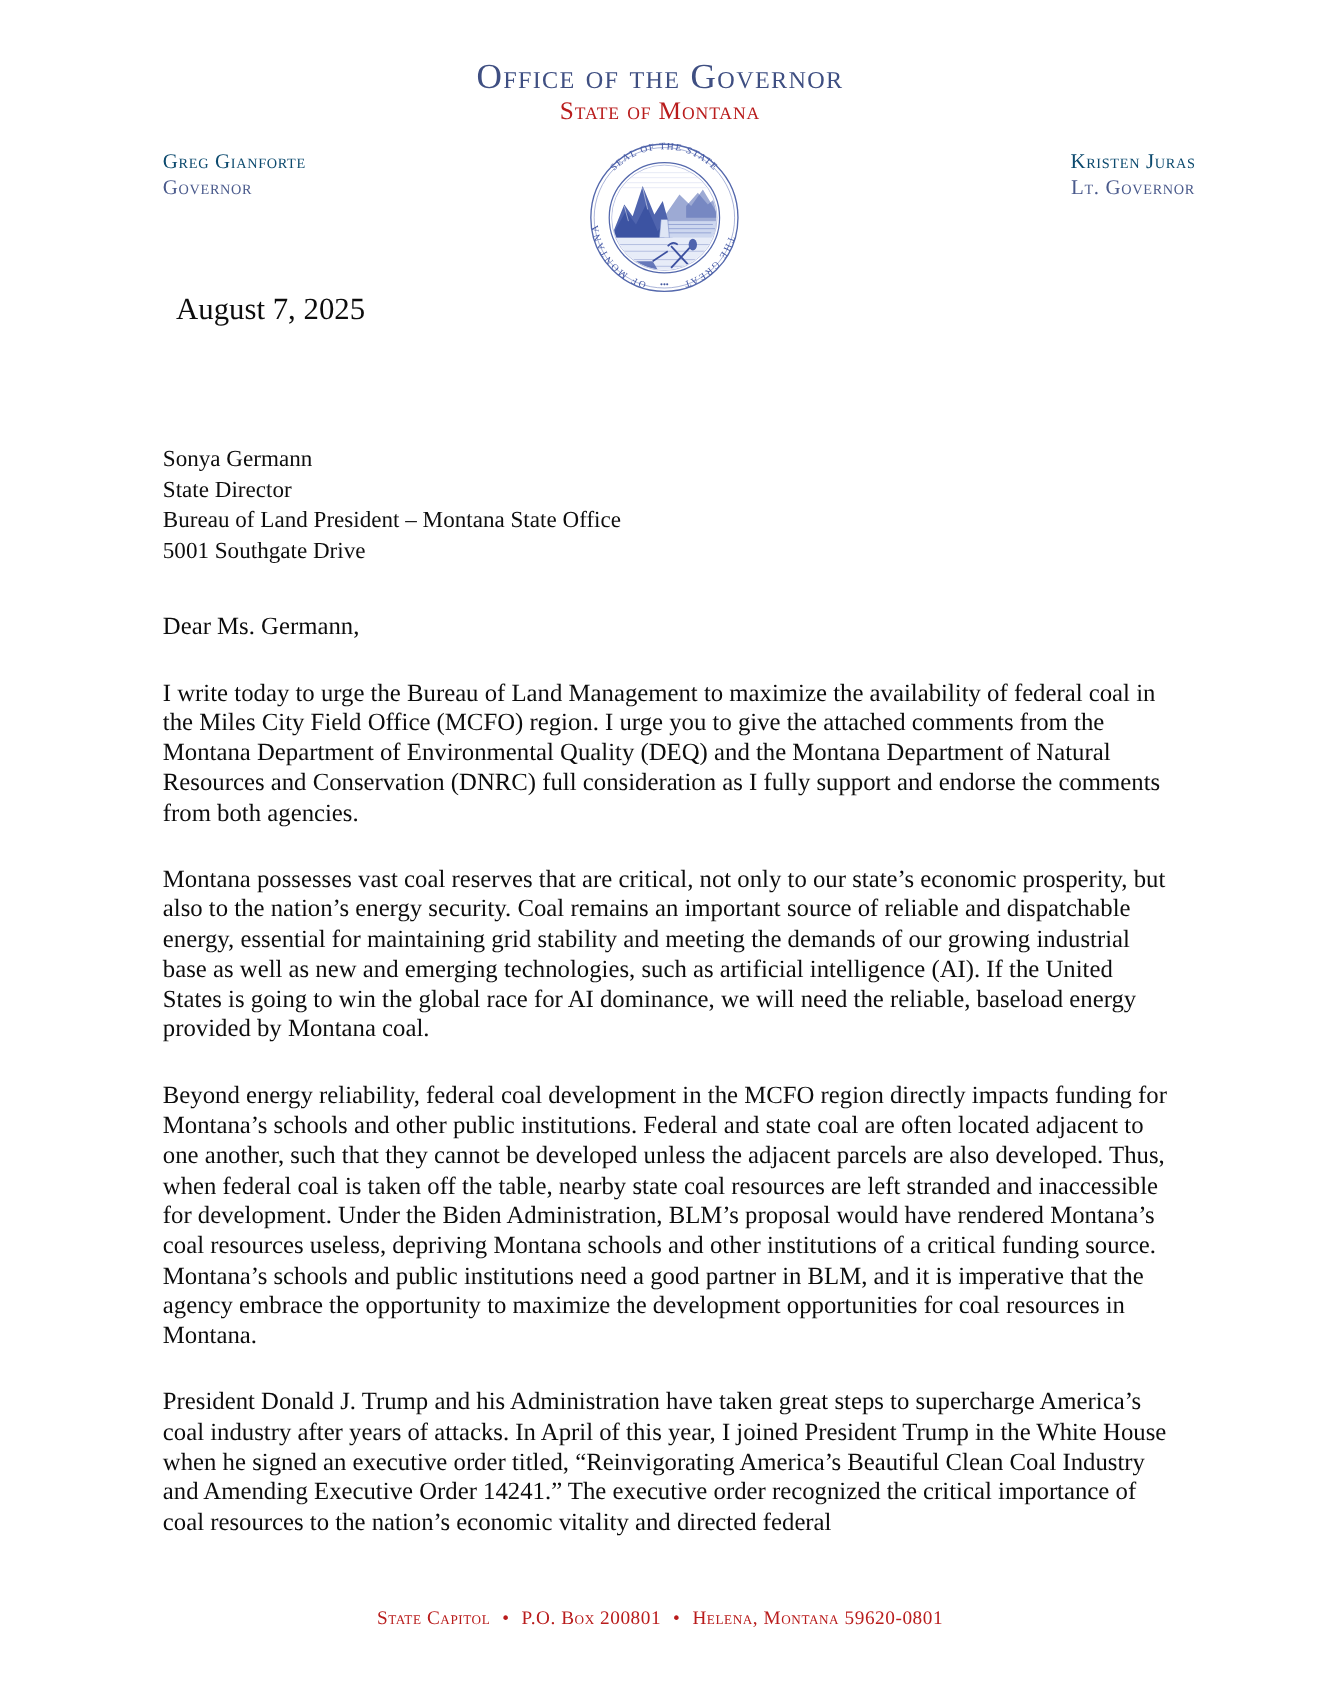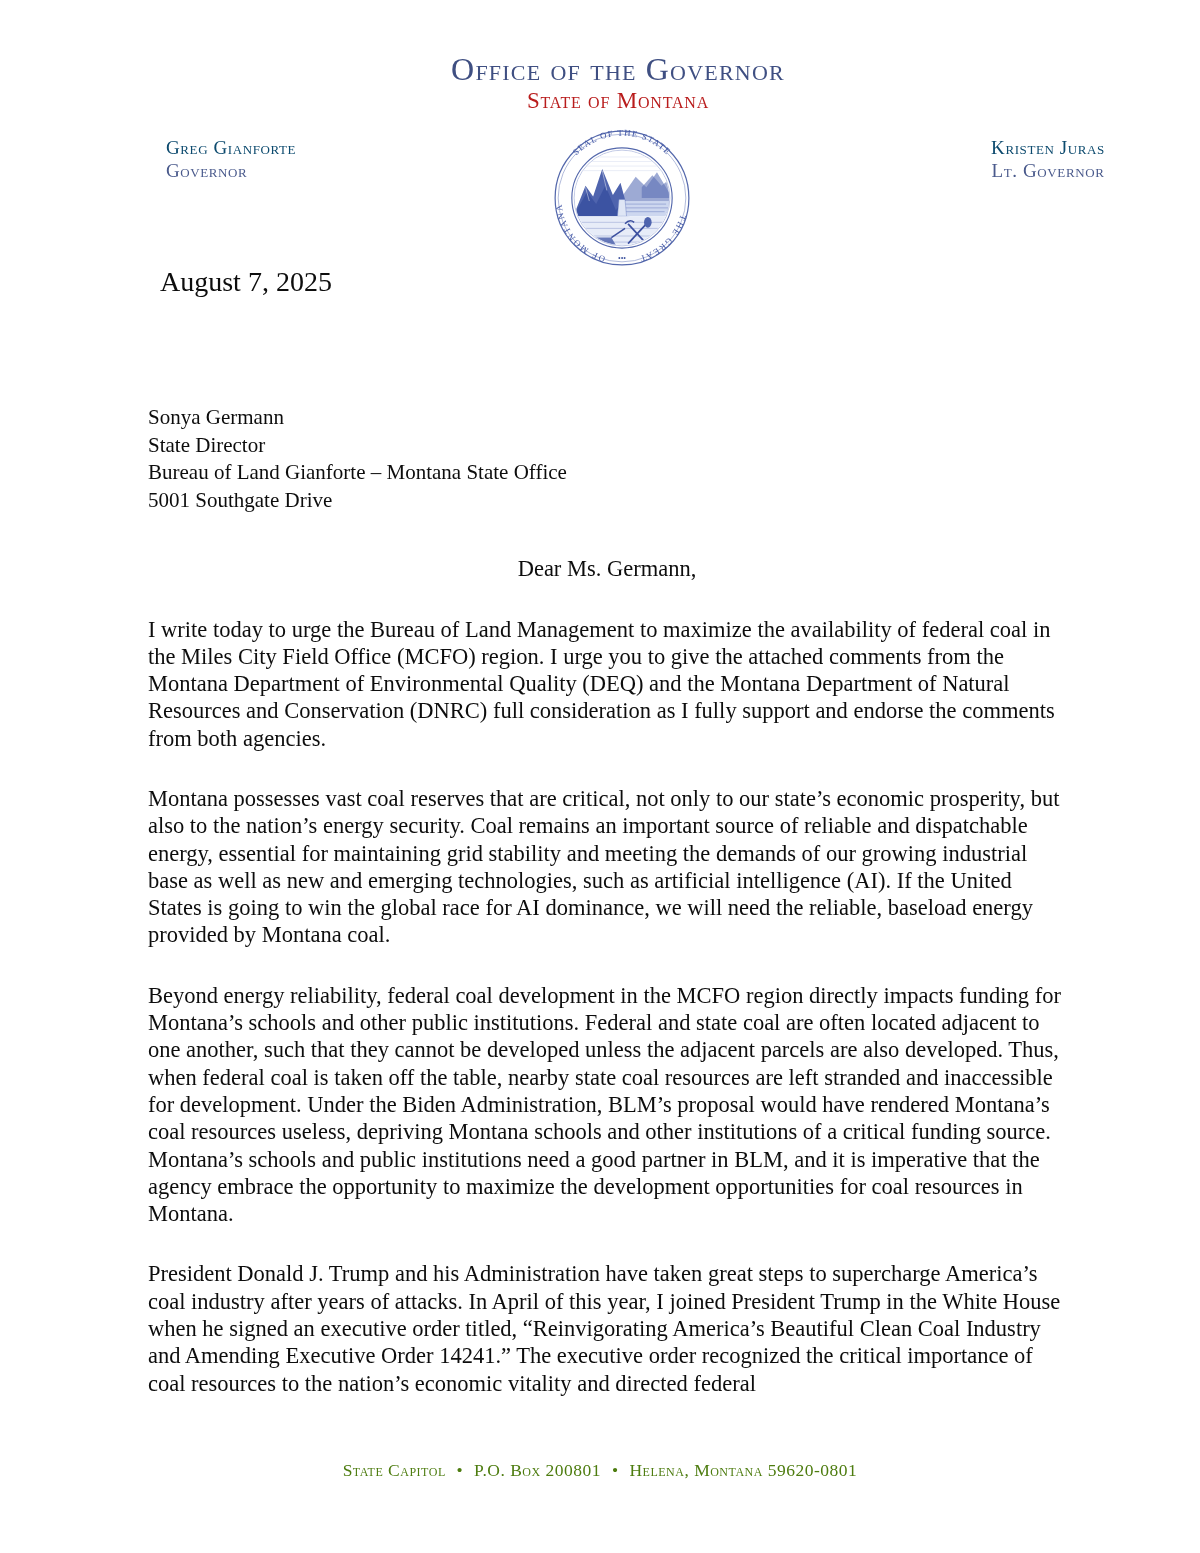--- a/index.html
+++ b/index.html
@@ -19,21 +19,21 @@
     margin: 0 auto;
     background: #ffffff;
     overflow: hidden;
     box-sizing: border-box;
   }
 
   
   .letterhead {
     position: absolute;
     top: 0;
-    left: 18px;
+    left: 0;
     width: 987px;
     height: 270px;
   }
   .lh-title-block {
     position: absolute;
     top: 52px;
     left: 0;
     width: 1200px;
     text-align: center;
   }
@@ -115,21 +115,20 @@
     margin-top: 108px;
   }
   .addr-line {
     font-size: 21px;
     line-height: 27.5px;
   }
   .salutation {
     font-size: 22.5px;
     line-height: 27.5px;
     margin-top: 41px;
-    text-align: center;
   }
   .para {
     font-size: 22.5px;
     line-height: 27.3px;
     margin-top: 33px;
     text-align: left;
   }
 
   
   .footer {
@@ -138,21 +137,21 @@
     top: 1459px;
     width: 1200px;
     text-align: center;
   }
   .footer-line {
     font-family: "Liberation Serif", "DejaVu Serif", serif;
     font-variant: small-caps;
     font-size: 17.5px;
     line-height: 23px;
     letter-spacing: 0.5px;
-    color: #4d7c0f;
+    color: #b91c1c;
     white-space: nowrap;
   }
   .sep { padding: 0 6px; font-variant: normal; }
 </style>
 </head>
 <body>
 
 <div class="page">
 
   <div class="letterhead">
@@ -252,21 +251,21 @@
     </div>
   </div>
 
   <div class="body-area">
 
     <div class="letter-date">August 7, 2025</div>
 
     <div class="addr-block">
       <div class="addr-line">Sonya Germann</div>
       <div class="addr-line">State Director</div>
-      <div class="addr-line">Bureau of Land Gianforte – Montana State Office</div>
+      <div class="addr-line">Bureau of Land President – Montana State Office</div>
       <div class="addr-line">5001 Southgate Drive</div>
     </div>
 
     <div class="salutation">Dear Ms. Germann,</div>
 
     <p class="para">I write today to urge the Bureau of Land Management to maximize the availability of federal coal in the Miles City Field Office (MCFO) region. I urge you to give the attached comments from the Montana Department of Environmental Quality (DEQ) and the Montana Department of Natural Resources and Conservation (DNRC) full consideration as I fully support and endorse the comments from both agencies.</p>
     <p class="para">Montana possesses vast coal reserves that are critical, not only to our state’s economic prosperity, but also to the nation’s energy security. Coal remains an important source of reliable and dispatchable energy, essential for maintaining grid stability and meeting the demands of our growing industrial base as well as new and emerging technologies, such as artificial intelligence (AI). If the United States is going to win the global race for AI dominance, we will need the reliable, baseload energy provided by Montana coal.</p>
     <p class="para">Beyond energy reliability, federal coal development in the MCFO region directly impacts funding for Montana’s schools and other public institutions. Federal and state coal are often located adjacent to one another, such that they cannot be developed unless the adjacent parcels are also developed. Thus, when federal coal is taken off the table, nearby state coal resources are left stranded and inaccessible for development. Under the Biden Administration, BLM’s proposal would have rendered Montana’s coal resources useless, depriving Montana schools and other institutions of a critical funding source. Montana’s schools and public institutions need a good partner in BLM, and it is imperative that the agency embrace the opportunity to maximize the development opportunities for coal resources in Montana.</p>
     <p class="para">President Donald J. Trump and his Administration have taken great steps to supercharge America’s coal industry after years of attacks. In April of this year, I joined President Trump in the White House when he signed an executive order titled, “Reinvigorating America’s Beautiful Clean Coal Industry and Amending Executive Order 14241.” The executive order recognized the critical importance of coal resources to the nation’s economic vitality and directed federal</p>
   </div>

